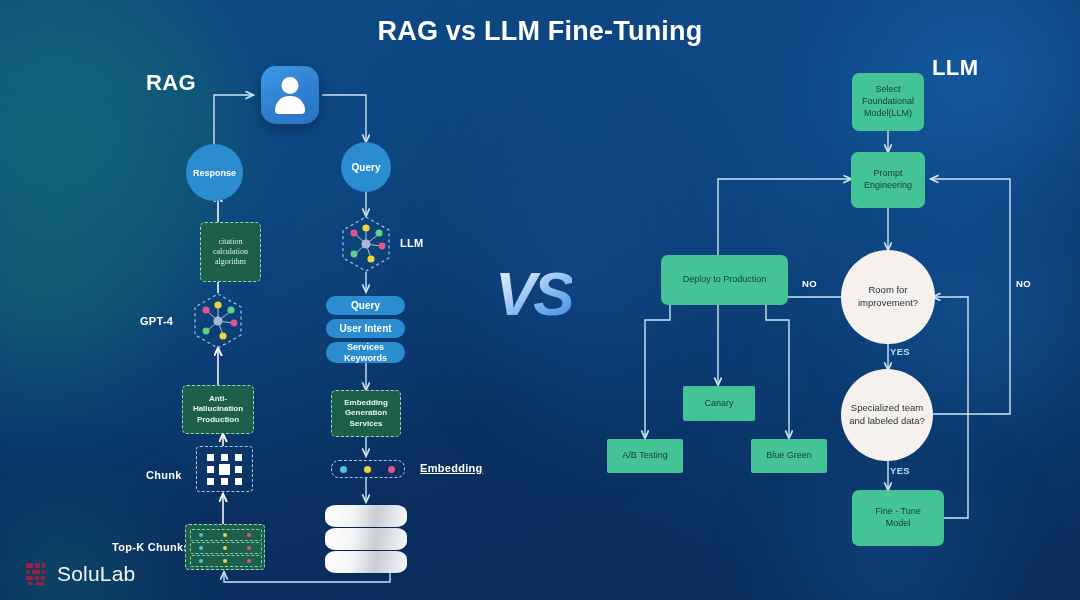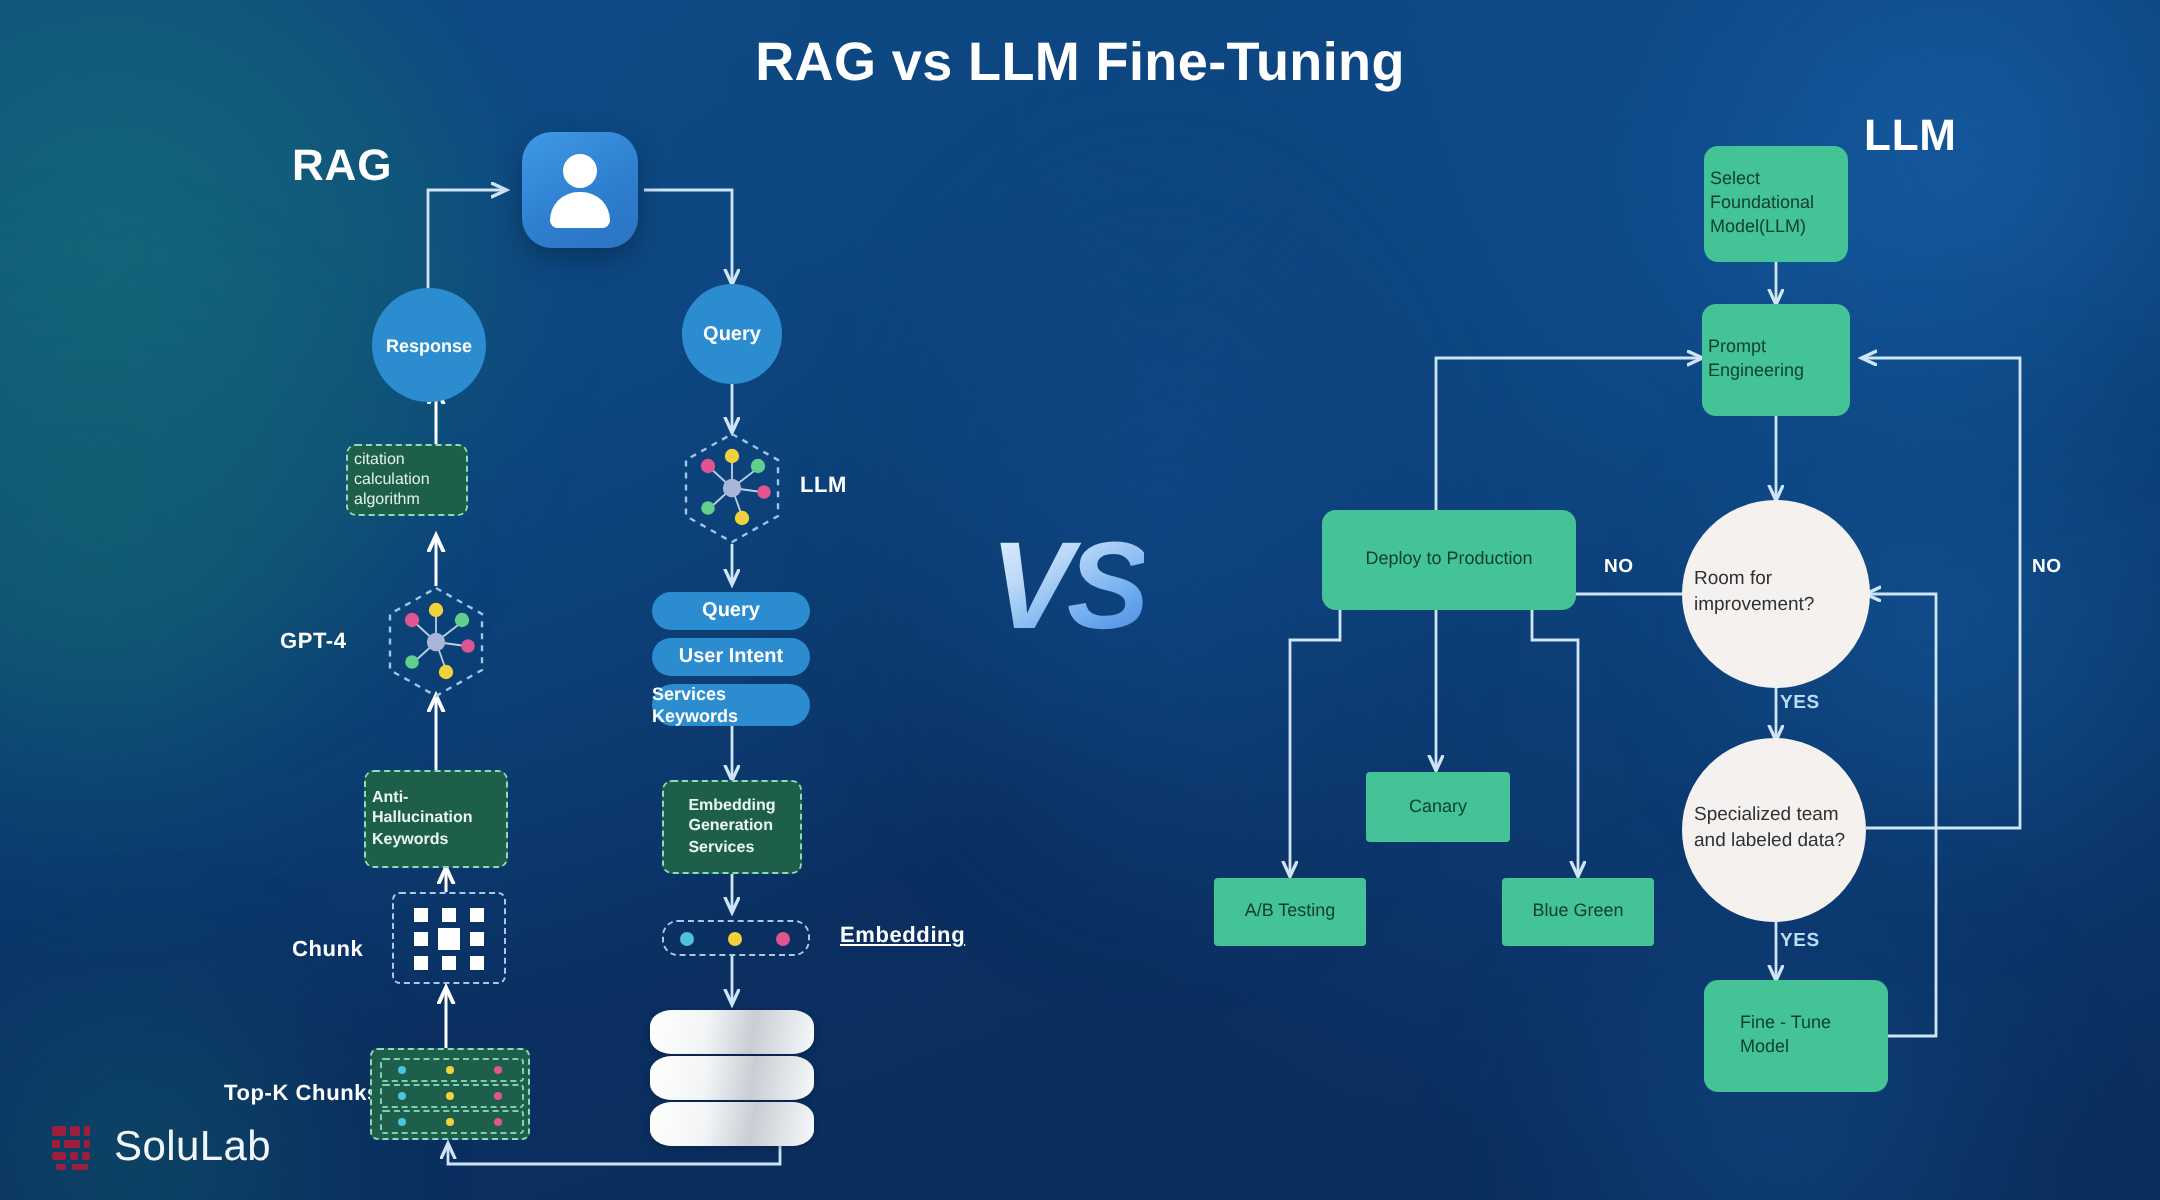--- a/index.html
+++ b/index.html
@@ -35,21 +35,21 @@
 
   
   .title{position:absolute;left:0;right:0;top:16px;text-align:center;
     font-size:27px;font-weight:bold;color:#ffffff;letter-spacing:.2px;}
   .side-title{position:absolute;font-size:22px;font-weight:bold;color:#ffffff;letter-spacing:.4px;}
   .rag-title{left:146px;top:70px;}
   .llm-title{left:932px;top:55px;}
 
   
   .node{position:absolute;box-sizing:border-box;display:flex;align-items:center;
-    justify-content:center;text-align:left;color:#fff;}
+    justify-content:center;text-align:center;color:#fff;}
 
   .circle-blue{border-radius:50%;background:#2b8ccf;font-size:9px;font-weight:bold;
     box-shadow:0 0 0 0 rgba(0,0,0,0);}
   .pill-blue{border-radius:14px;background:#2b8ccf;font-size:10px;font-weight:bold;line-height:1.12;}
   .box-green-dash{background:#1d5f4a;border:1.4px dashed #8fd9bd;border-radius:5px;
     font-size:8px;font-weight:bold;line-height:1.28;color:#eaf7f1;}
   .box-green-dash.thin{font-weight:normal;color:#dff1e8;}
   .label-white{position:absolute;color:#ffffff;font-weight:bold;font-size:11px;letter-spacing:.3px;}
 
   
@@ -191,21 +191,21 @@
 
   <div class="avatar">
     <div class="head"></div>
     <div class="body"></div>
   </div>
 
   <div class="node circle-blue" style="left:186px;top:144px;width:57px;height:57px;">
     <span>Response</span>
   </div>
 
-  <div class="node box-green-dash thin" style="left:173px;top:222px;width:61px;height:36px;padding:3px;">
+  <div class="node box-green-dash thin" style="left:200px;top:222px;width:61px;height:60px;padding:3px;font-family:Liberation Serif, serif;">
     <span>citation calculation algorithm</span>
   </div>
 
   <div class="label-white" style="left:140px;top:315px;">GPT-4</div>
 
   <div class="hexwrap" style="left:190px;top:293px;width:56px;height:56px;">
     <svg class="hx" viewBox="0 0 56 56">
       <polygon points="28,1 51,14 51,42 28,55 5,42 5,14" fill="none" stroke="#9fc6e8" stroke-width="1.2" stroke-dasharray="3,3"></polygon>
       <g stroke="#dbe8f4" stroke-width="0.9" opacity="0.85">
         <line x1="28" y1="28" x2="16" y2="17"></line>
@@ -219,21 +219,21 @@
       <circle cx="16" cy="17" r="3.6" fill="#e0548f"></circle>
       <circle cx="28" cy="12" r="3.6" fill="#f2d23a"></circle>
       <circle cx="41" cy="17" r="3.6" fill="#63cf8d"></circle>
       <circle cx="44" cy="30" r="3.4" fill="#e0548f"></circle>
       <circle cx="33" cy="43" r="3.6" fill="#f2d23a"></circle>
       <circle cx="16" cy="38" r="3.4" fill="#63cf8d"></circle>
     </svg>
   </div>
 
   <div class="node box-green-dash" style="left:182px;top:385px;width:72px;height:49px;padding:3px;">
-    <span>Anti-Hallucination Keywords</span>
+    <span>Anti-Hallucination Production</span>
   </div>
 
   <div class="label-white" style="left:146px;top:469px;">Chunk</div>
 
   <div class="chunkbox">
     <span class="cell" style="left:10px;top:7px;width:7px;height:7px;"></span>
     <span class="cell" style="left:24px;top:7px;width:7px;height:7px;"></span>
     <span class="cell" style="left:38px;top:7px;width:7px;height:7px;"></span>
     <span class="cell" style="left:10px;top:19px;width:7px;height:7px;"></span>
     <span class="cell" style="left:22px;top:17px;width:11px;height:11px;"></span>

